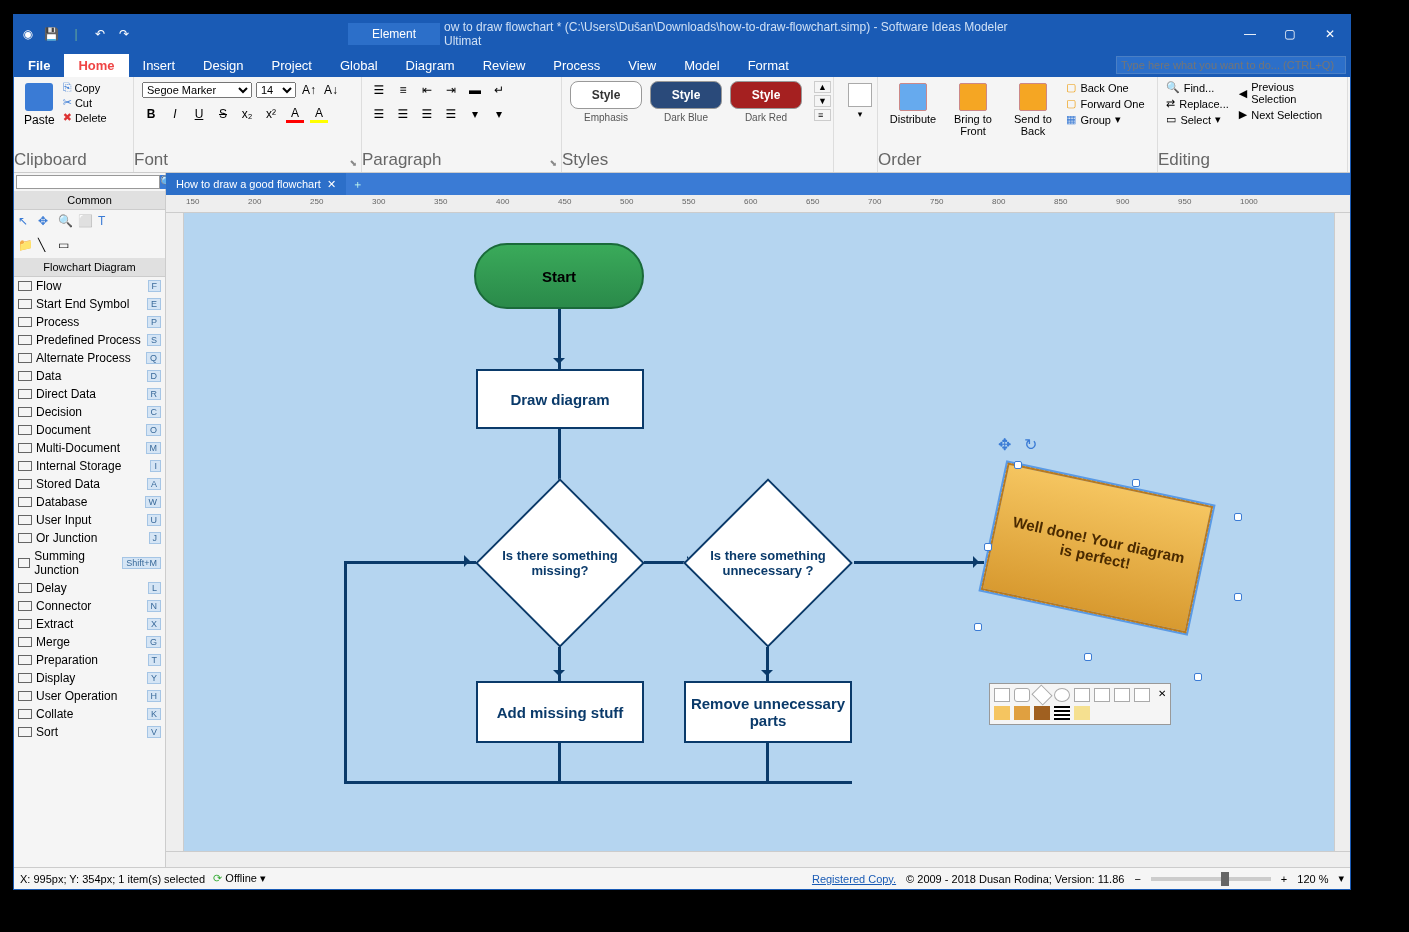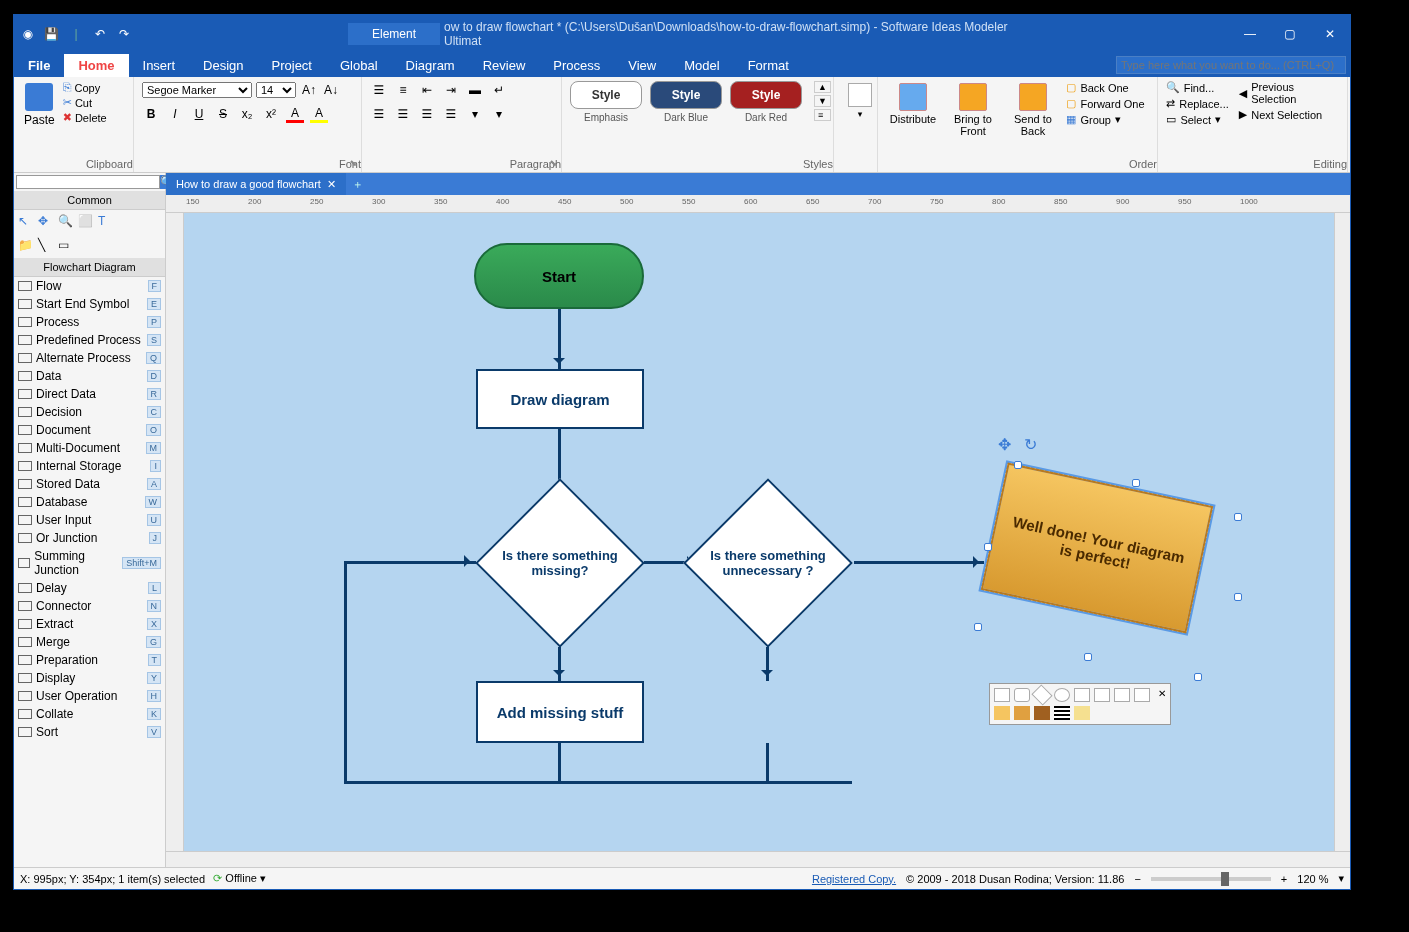--- a/index.html
+++ b/index.html
@@ -14,21 +14,21 @@
 .titlebar .winbtns { margin-left: auto; display: flex; }
 .titlebar .winbtns span { width: 40px; height: 30px; display: flex; align-items: center; justify-content: center; color: #fff; }
 .menubar { height: 24px; background: #1a5bb5; display: flex; align-items: center; gap: 0; font-size: 13px; color: #fff; }
 .menubar .mitem { padding: 4px 14px; cursor: pointer; }
 .menubar .mitem.file { background: #1a5bb5; font-weight: bold; }
 .menubar .mitem.active { background: #fff; color: #ef4444; font-weight: bold; }
 .menubar .search { margin-left: auto; margin-right: 4px; }
 .menubar .search input { width: 230px; font-size: 11px; padding: 2px 4px; border: 1px solid #4a7fc5; background: #2c6fc9; color: #cfe0f5; }
 .ribbon { height: 96px; background: #f5f5f5; border-bottom: 1px solid #ccc; display: flex; font-size: 12px; }
 .rgroup { border-right: 1px solid #ddd; padding: 4px 8px; display: flex; flex-direction: column; position: relative; }
-.rgroup .glabel { position: absolute; bottom: 2px; left: 0; right: 0; text-align: right; font-size: 11px; color: #666; }
+.rgroup .glabel { position: absolute; bottom: 2px; left: 0; right: 0; text-align: left; font-size: 17px; color: #666; }
 .rgroup .expand-icon { position: absolute; bottom: 4px; right: 4px; font-size: 9px; color: #888; }
 .paste-area { display: flex; gap: 6px; }
 .paste-big { display: flex; flex-direction: column; align-items: center; gap: 2px; padding: 2px; }
 .paste-big .icon { width: 28px; height: 28px; background: #3a7bd5; border-radius: 3px; }
 .small-btns { display: flex; flex-direction: column; gap: 2px; font-size: 11px; }
 .small-btns span { display: flex; align-items: center; gap: 3px; cursor: pointer; }
 .font-group { width: 228px; }
 .font-row1 { display: flex; gap: 4px; align-items: center; margin-bottom: 6px; }
 .font-row1 select { font-size: 11px; }
 .font-row2 { display: flex; gap: 6px; align-items: center; }
@@ -476,20 +476,23 @@
             </div>
           <div class="arrow arrow-h right" style="left:460px;top:348px;width:54px"></div>
           <div class="shape-node diamond-node" style="left:524px;top:290px">
               <span class="dtext">Is there something unnecessary ?</span>
             </div>
           <div class="arrow arrow-v" style="left:374px;top:434px;height:34px"></div>
           <div class="shape-node" style="left:292px;top:468px;width:168px;height:62px">
               <span>Add missing stuff</span>
             </div>
           <div class="arrow arrow-v" style="left:582px;top:434px;height:34px"></div>
+          <div class="shape-node" style="left:500px;top:468px;width:168px;height:62px">
+              <span>Remove unnecessary parts</span>
+            </div>
 
           <div class="arrow arrow-h" style="left:160px;top:348px;width:132px"></div>
           <div class="arrow" style="left:160px;top:348px;width:3px;height:222px;background:#0a3a6a"></div>
           <div class="arrow arrow-h" style="left:160px;top:568px;width:508px"></div>
           <div class="arrow" style="left:374px;top:530px;width:3px;height:40px;background:#0a3a6a"></div>
           <div class="arrow" style="left:582px;top:530px;width:3px;height:40px;background:#0a3a6a"></div>
           <div class="arrow arrow-h right" style="left:670px;top:348px;width:130px"></div>
           <div style="position:absolute;left:280px;top:342px;border:6px solid transparent;border-left-color:#0a3a6a"></div>
 
           <div class="sticky" style="left:808px;top:270px">

